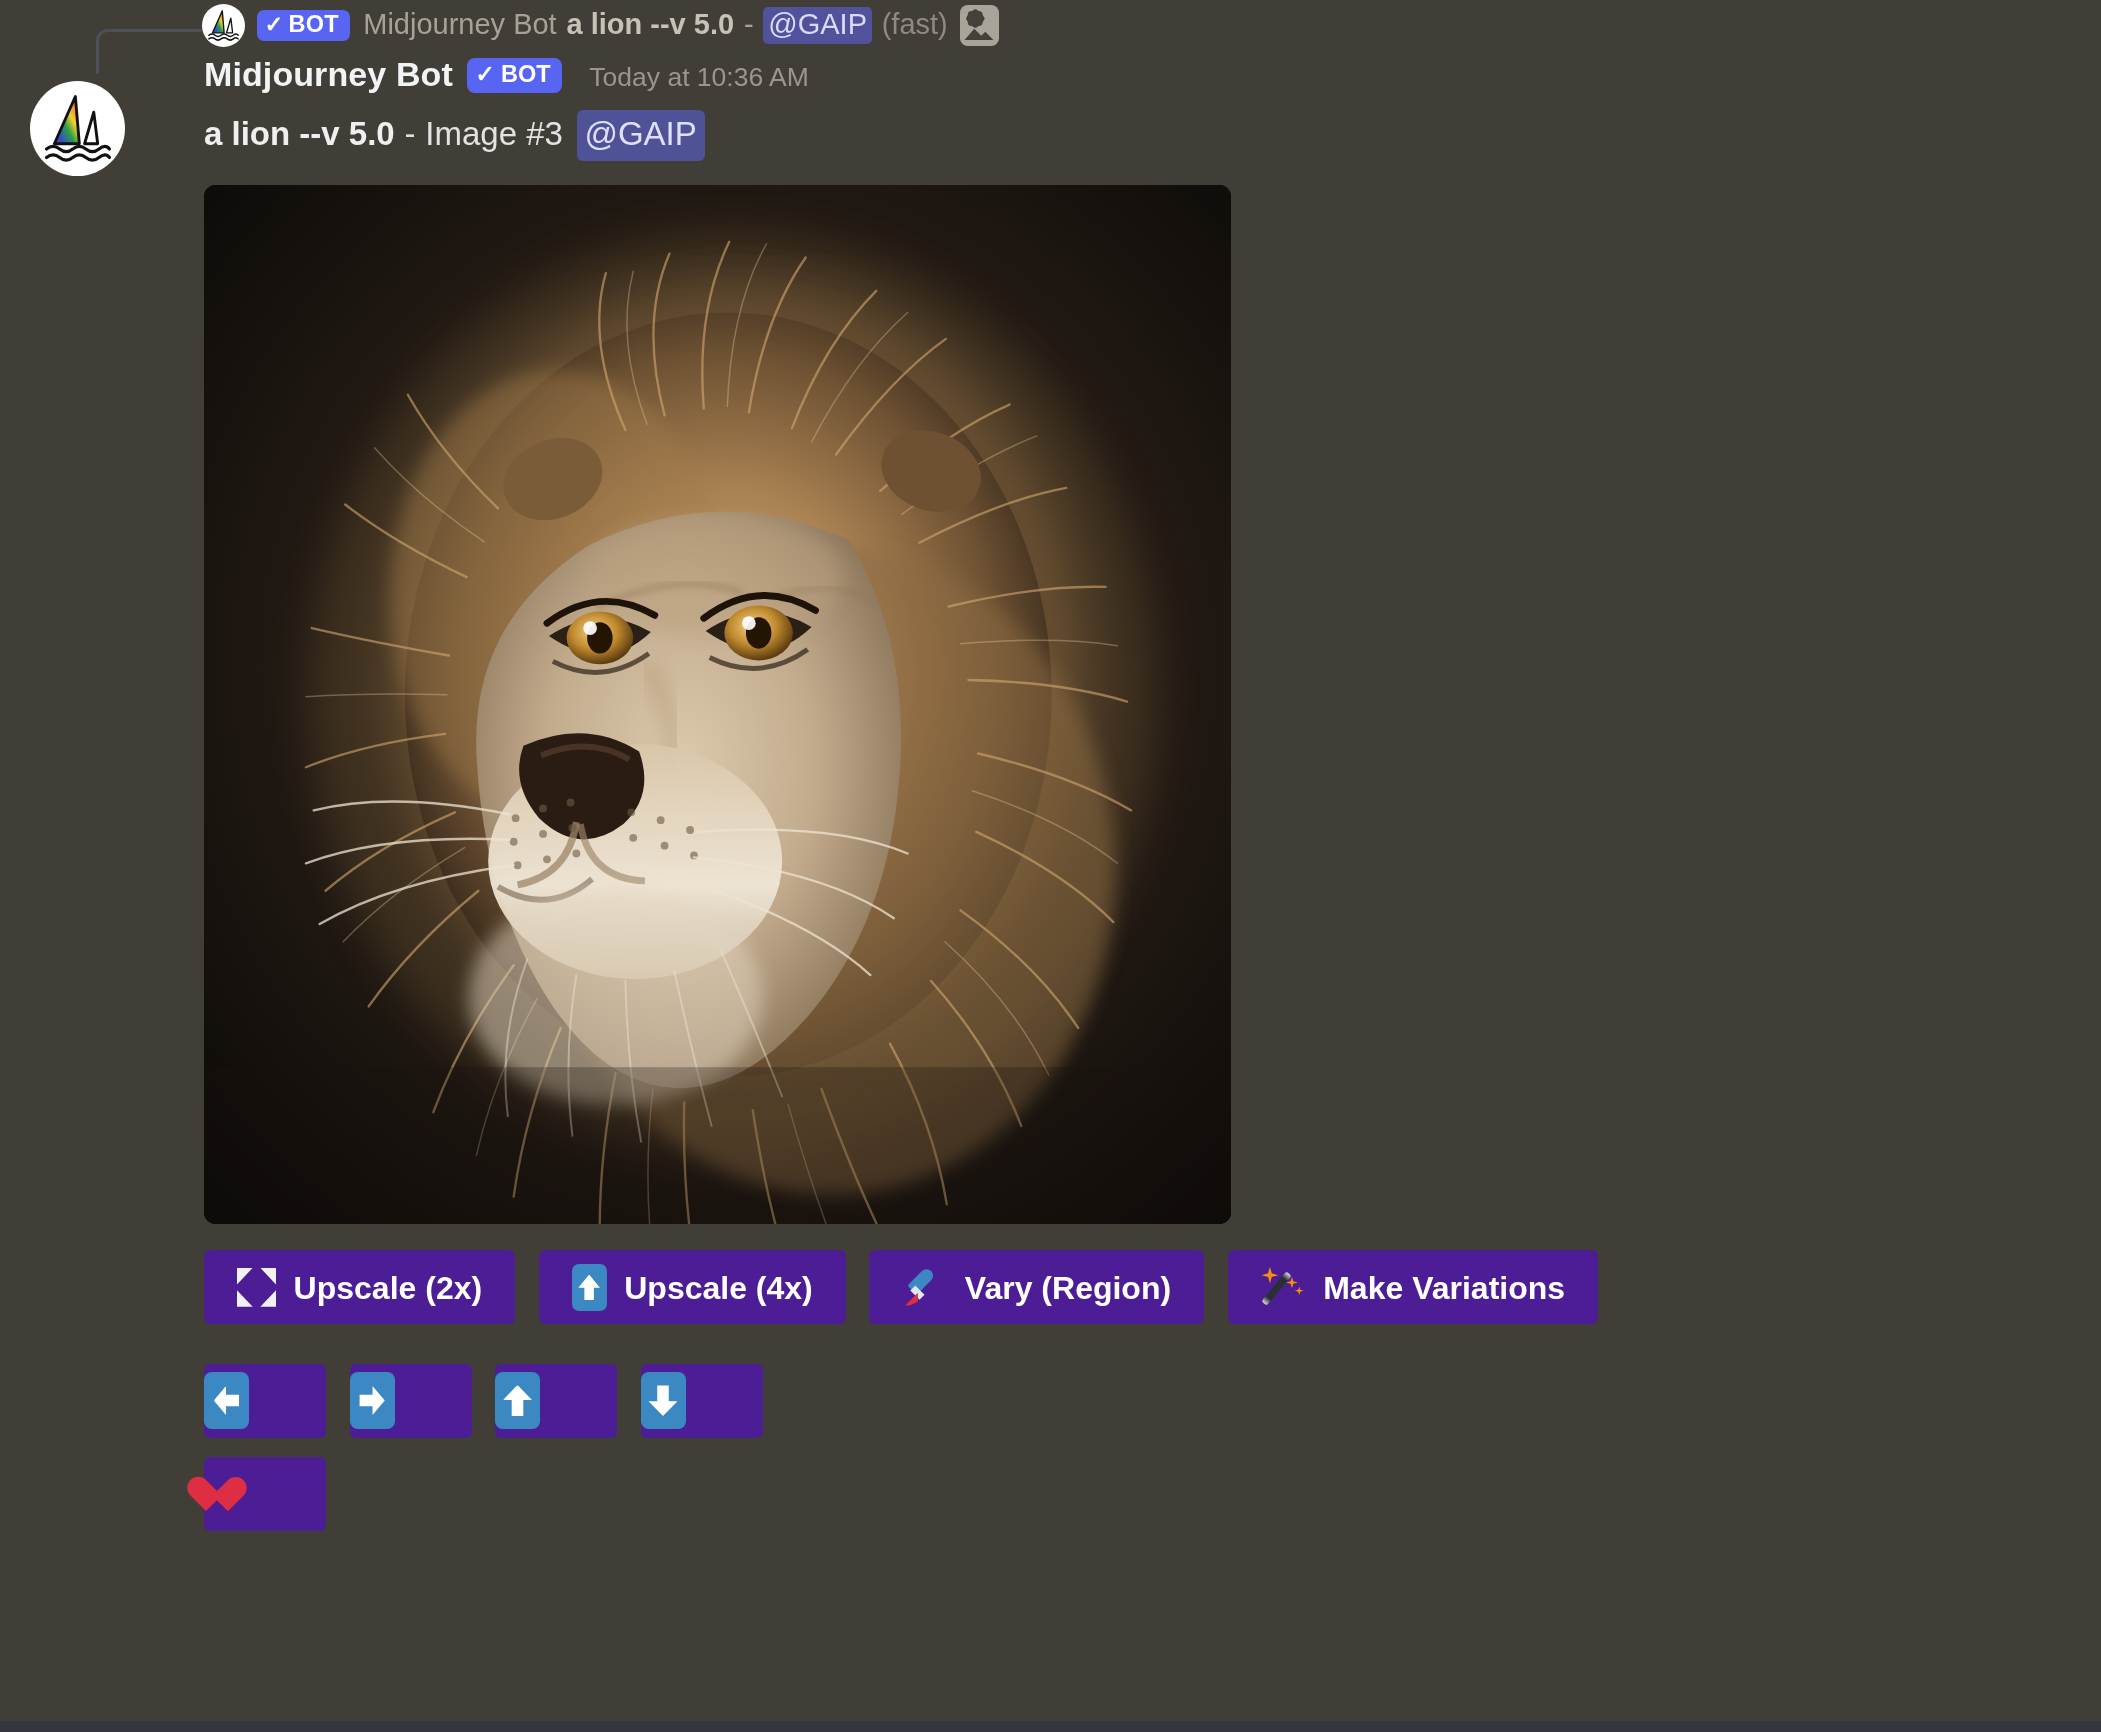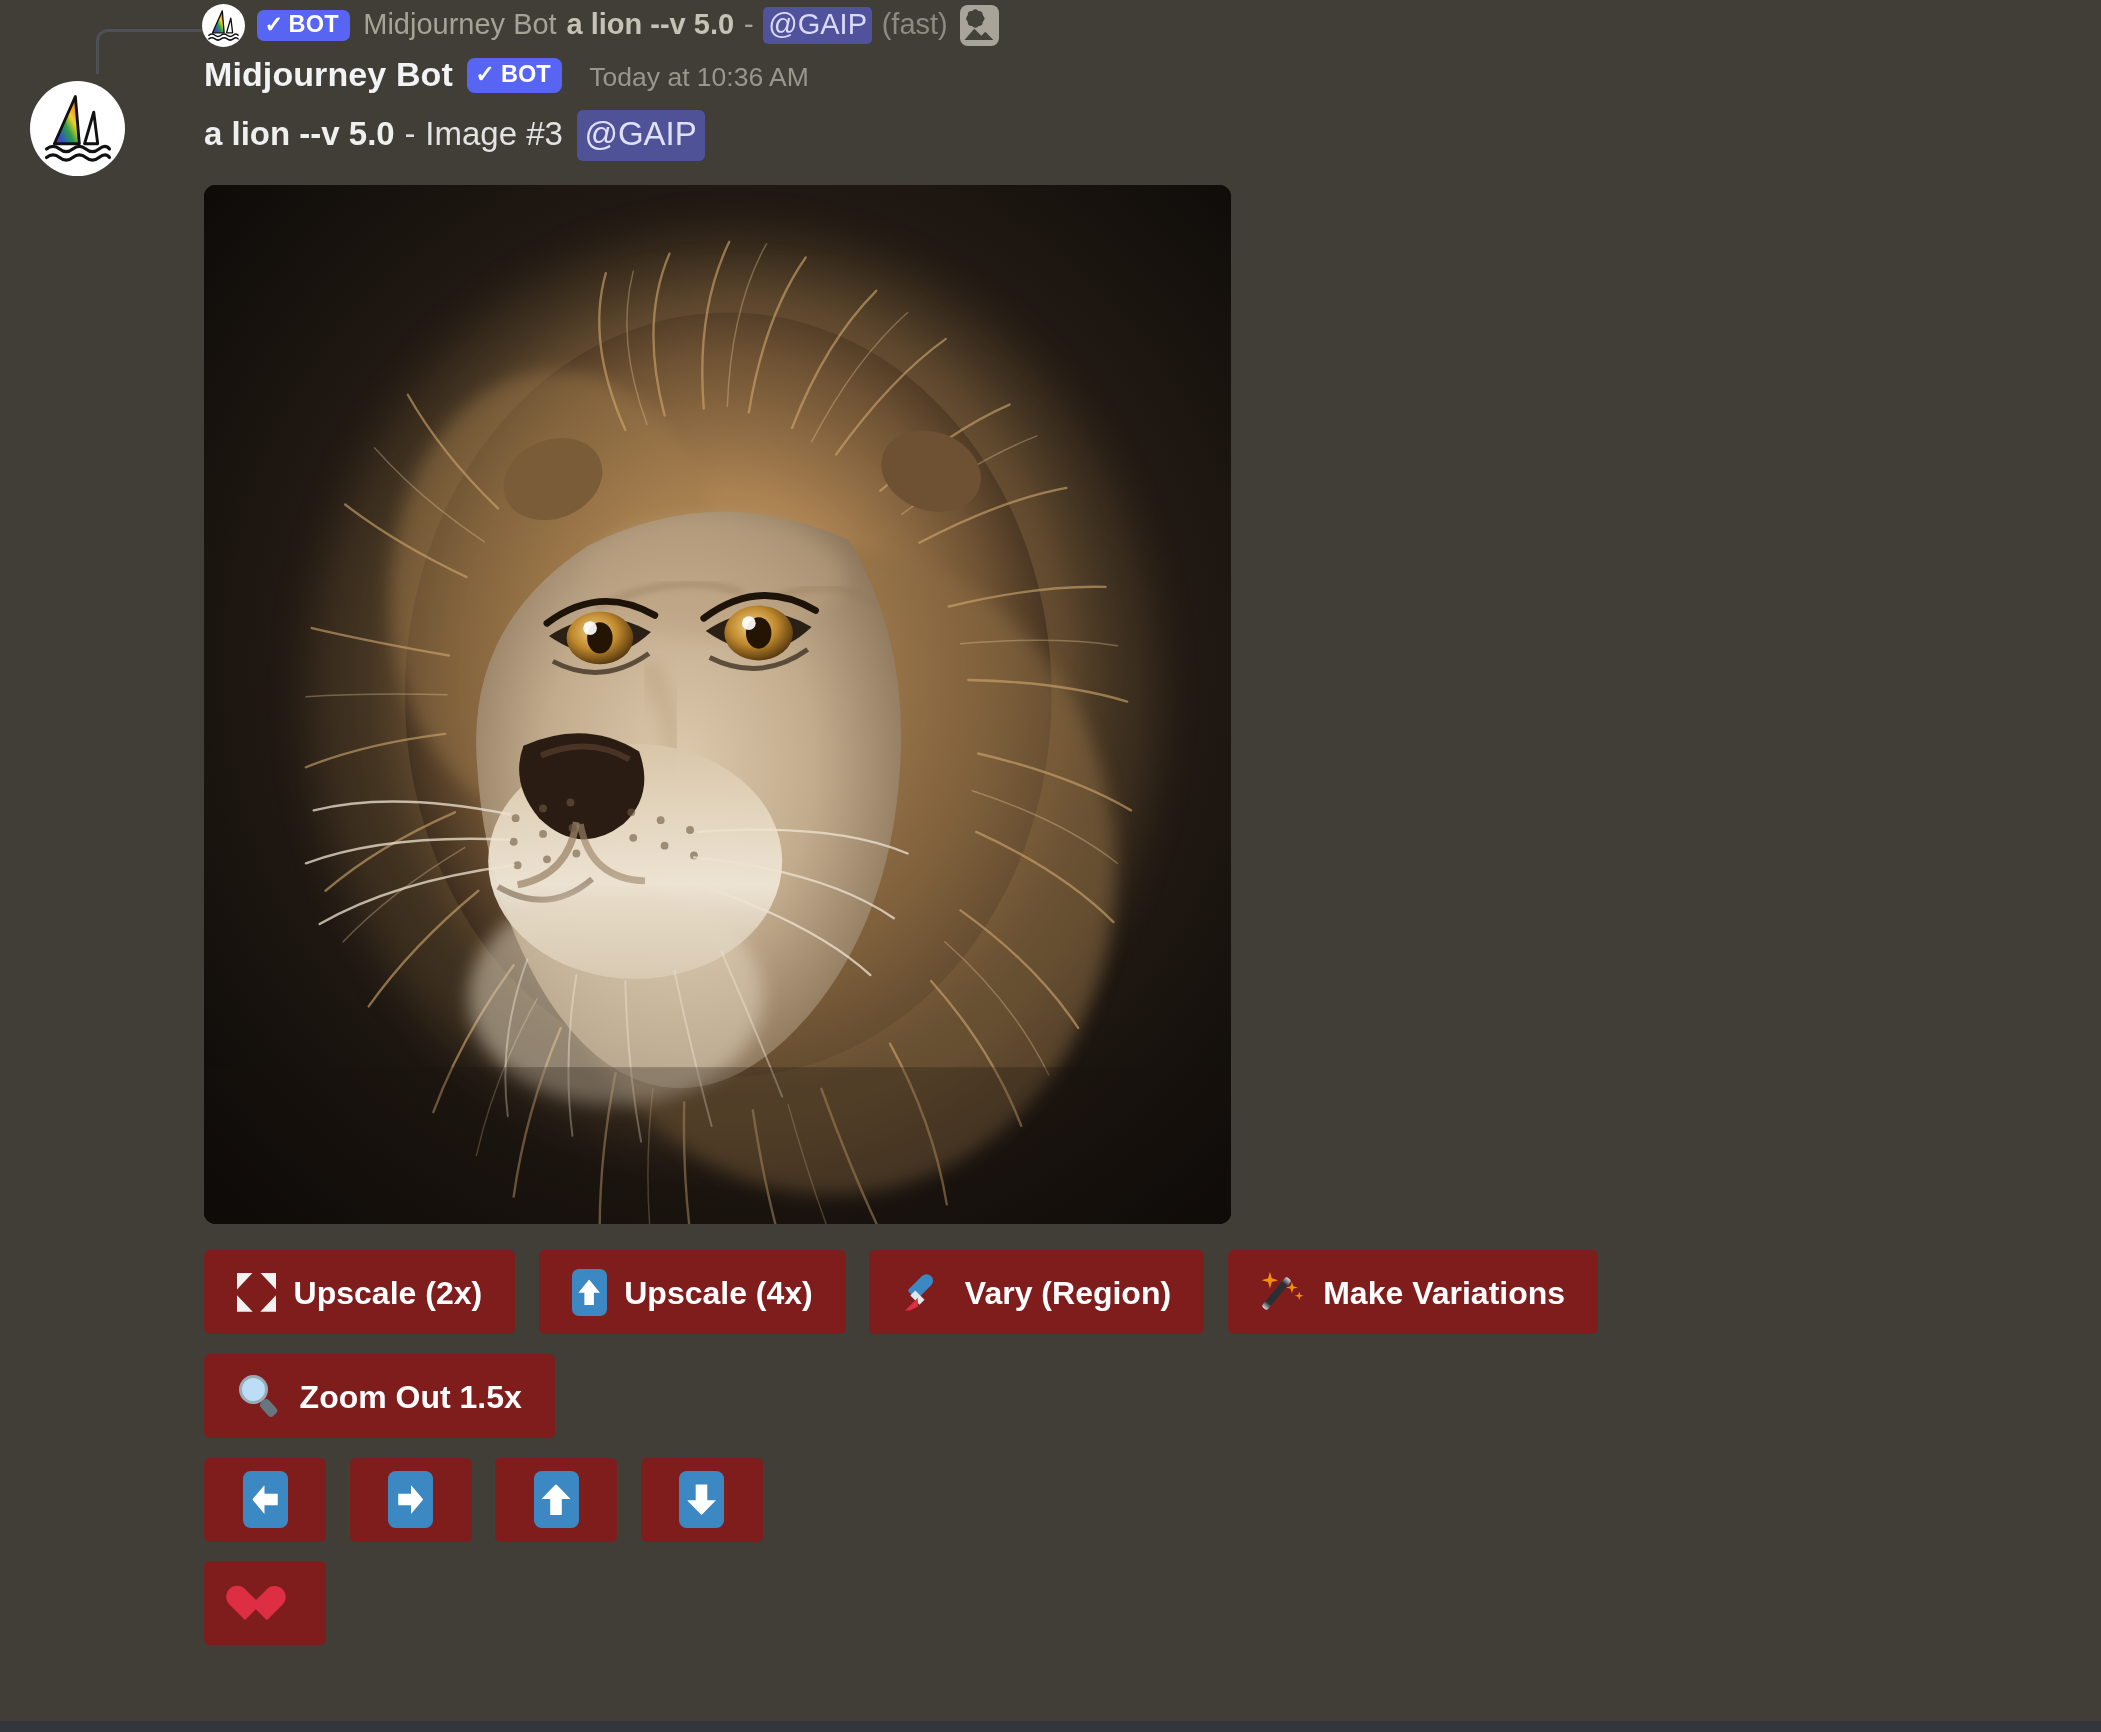--- a/index.html
+++ b/index.html
@@ -223,29 +223,29 @@
 
   
   .btn-rows { margin-top: 26.5px; }
   .btn-row {
     display: flex;
     gap: 23.5px;
     margin-bottom: 19.6px;
   }
 
   .mj-btn {
-    background: #7f1d1d;
+    background: #4c1d95;
     border: none;
     border-radius: 5.9px;
     color: #FFFFFF;
-    height: 84px;
+    height: 74px;
     padding: 0 33px;
     display: inline-flex;
     align-items: center;
-    justify-content: center;
+    justify-content: space-between;
     gap: 17.6px;
     font-family: "Liberation Sans", sans-serif;
     font-size: 32px;
     font-weight: 600;
     cursor: pointer;
     white-space: nowrap;
   }
   .mj-btn.square { width: 122px; padding: 0; }
   .mj-btn .label { line-height: 1; position: relative; top: 1px; }
 
@@ -717,27 +717,20 @@
               <span class="sp2"></span>
               <span class="sp3"></span>
           </span>
           <span class="label">Make Variations</span>
         </button>
       </div>
 
       <div class="btn-row">
 
 
-        <button class="mj-btn">
-          <span class="emoji ico-glass">
-            <span class="handle"></span>
-              <span class="lens"></span>
-          </span>
-          <span class="label">Zoom Out 1.5x</span>
-        </button>
 
       </div>
 
       <div class="btn-row">
 
         <button class="mj-btn square">
           <span class="emoji ico-dir left">
               <span class="arw"></span>
             </span>
         </button>

